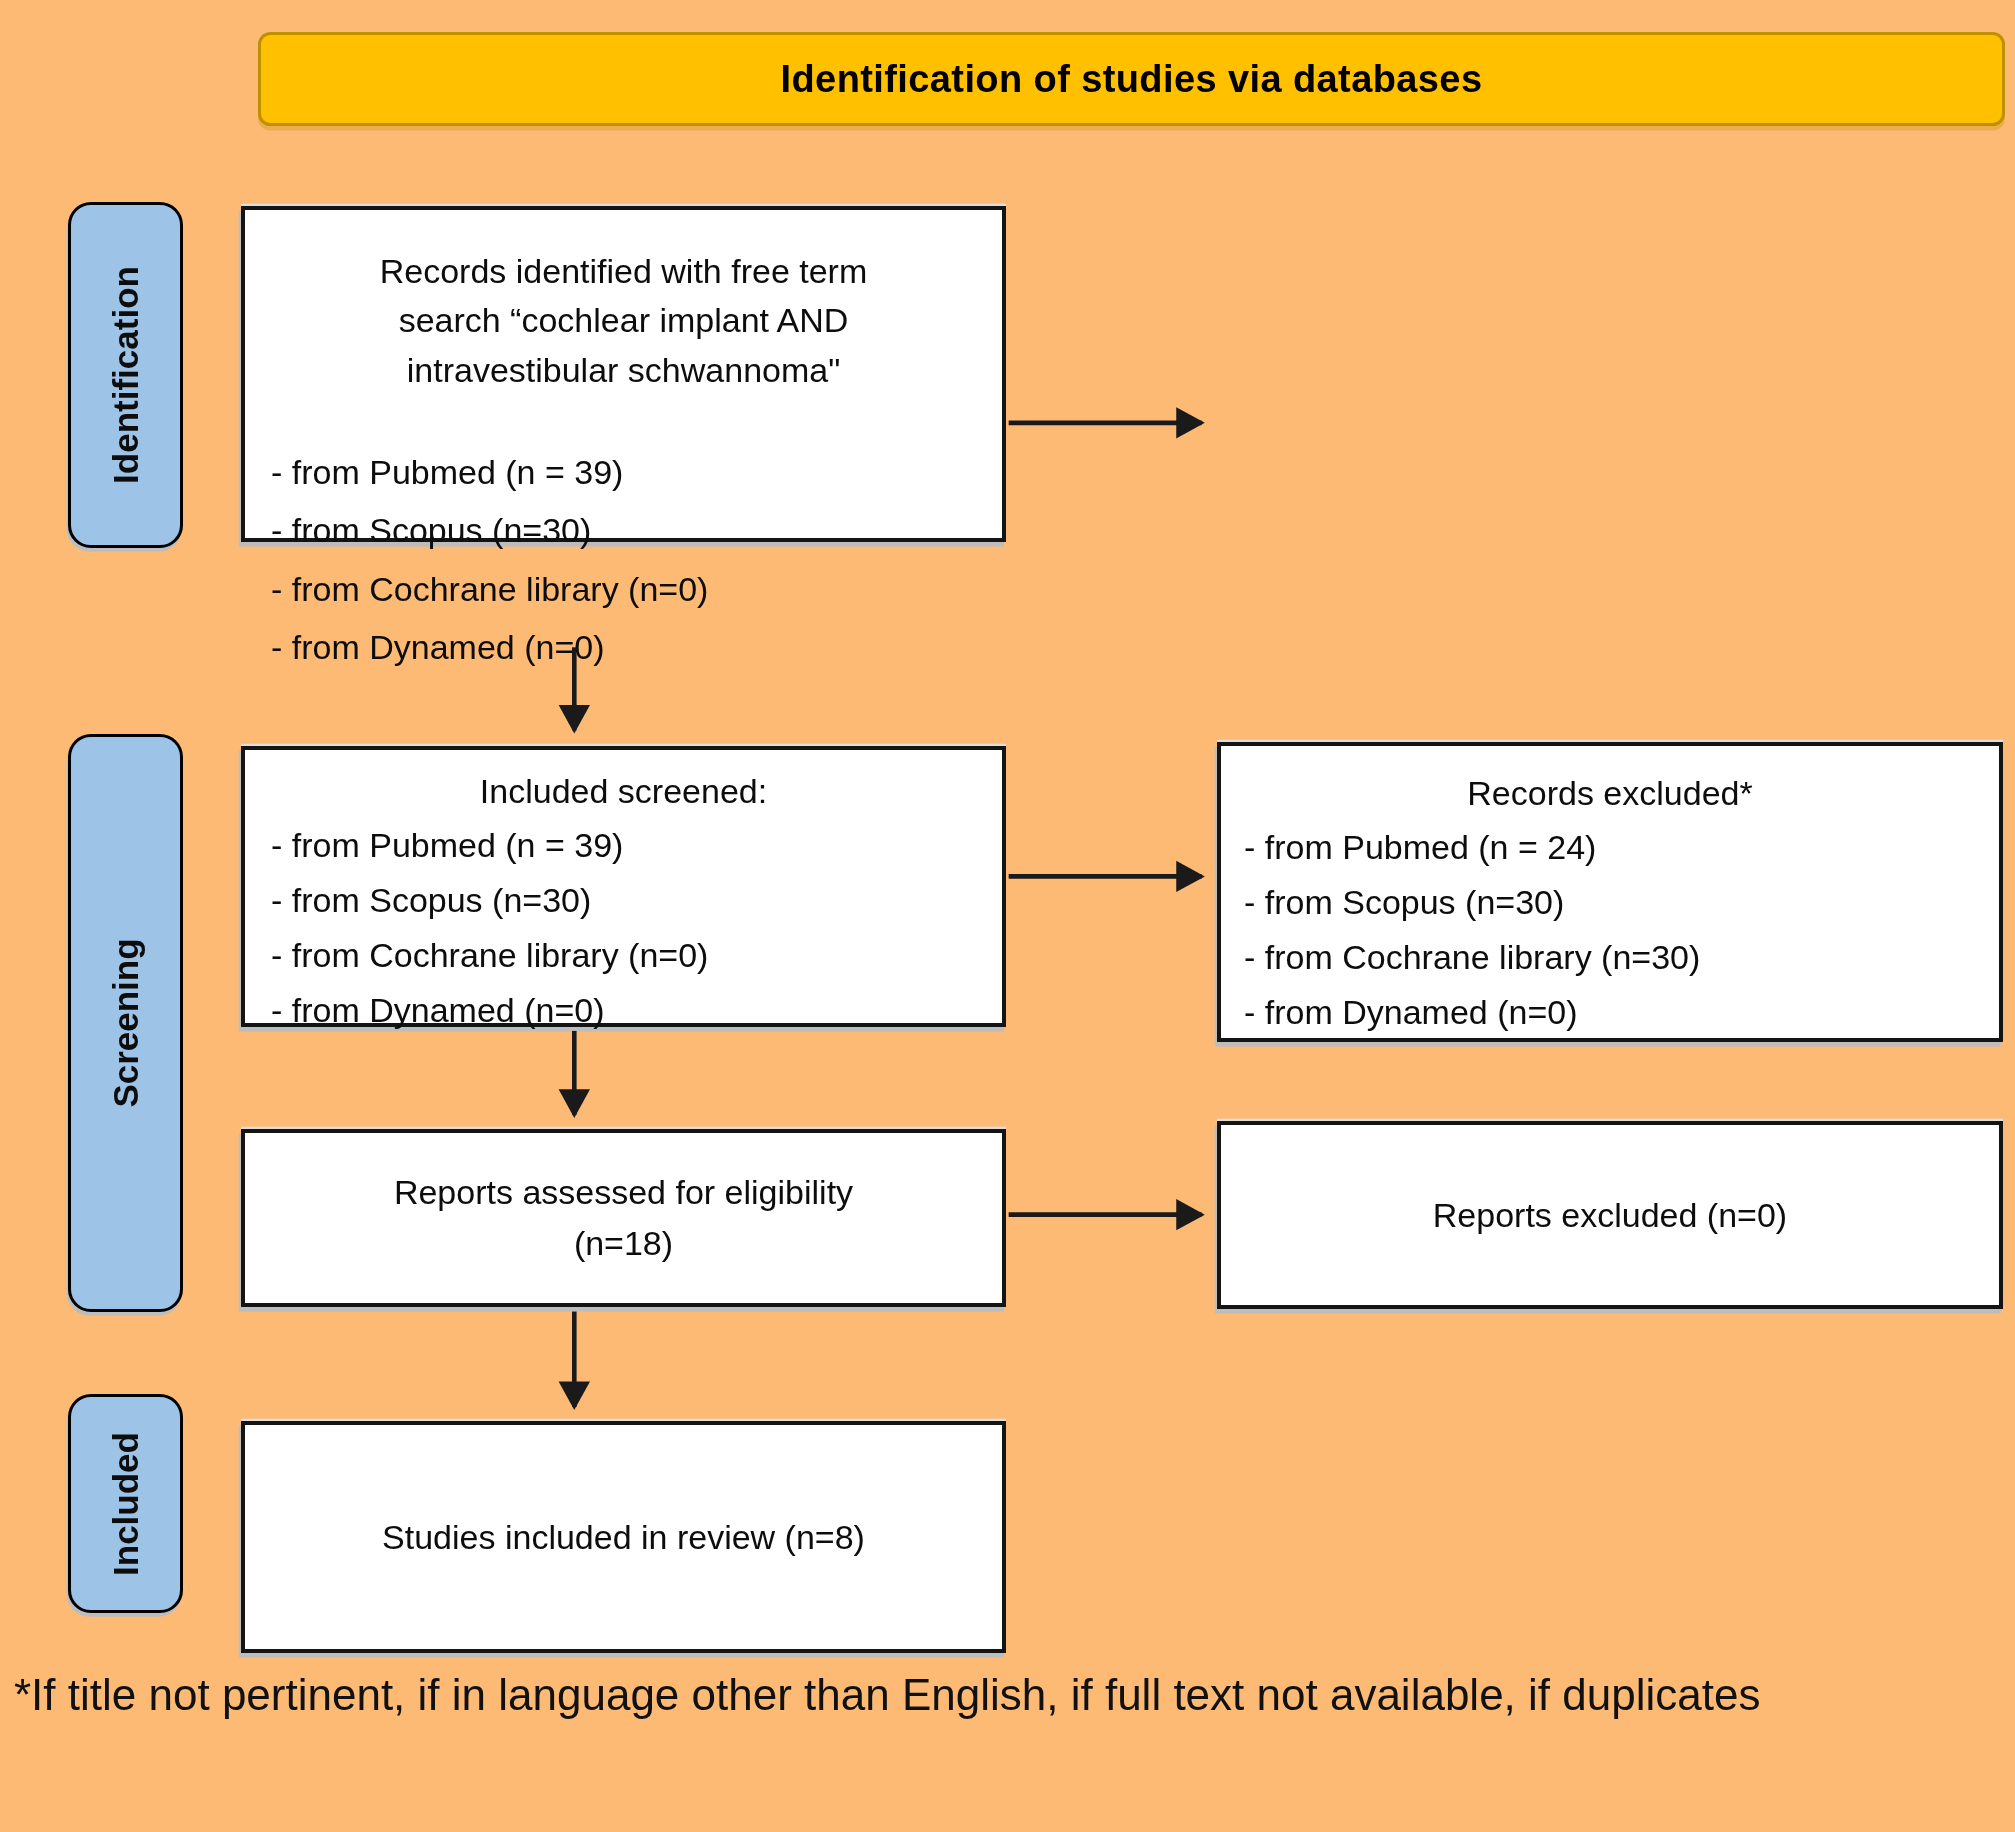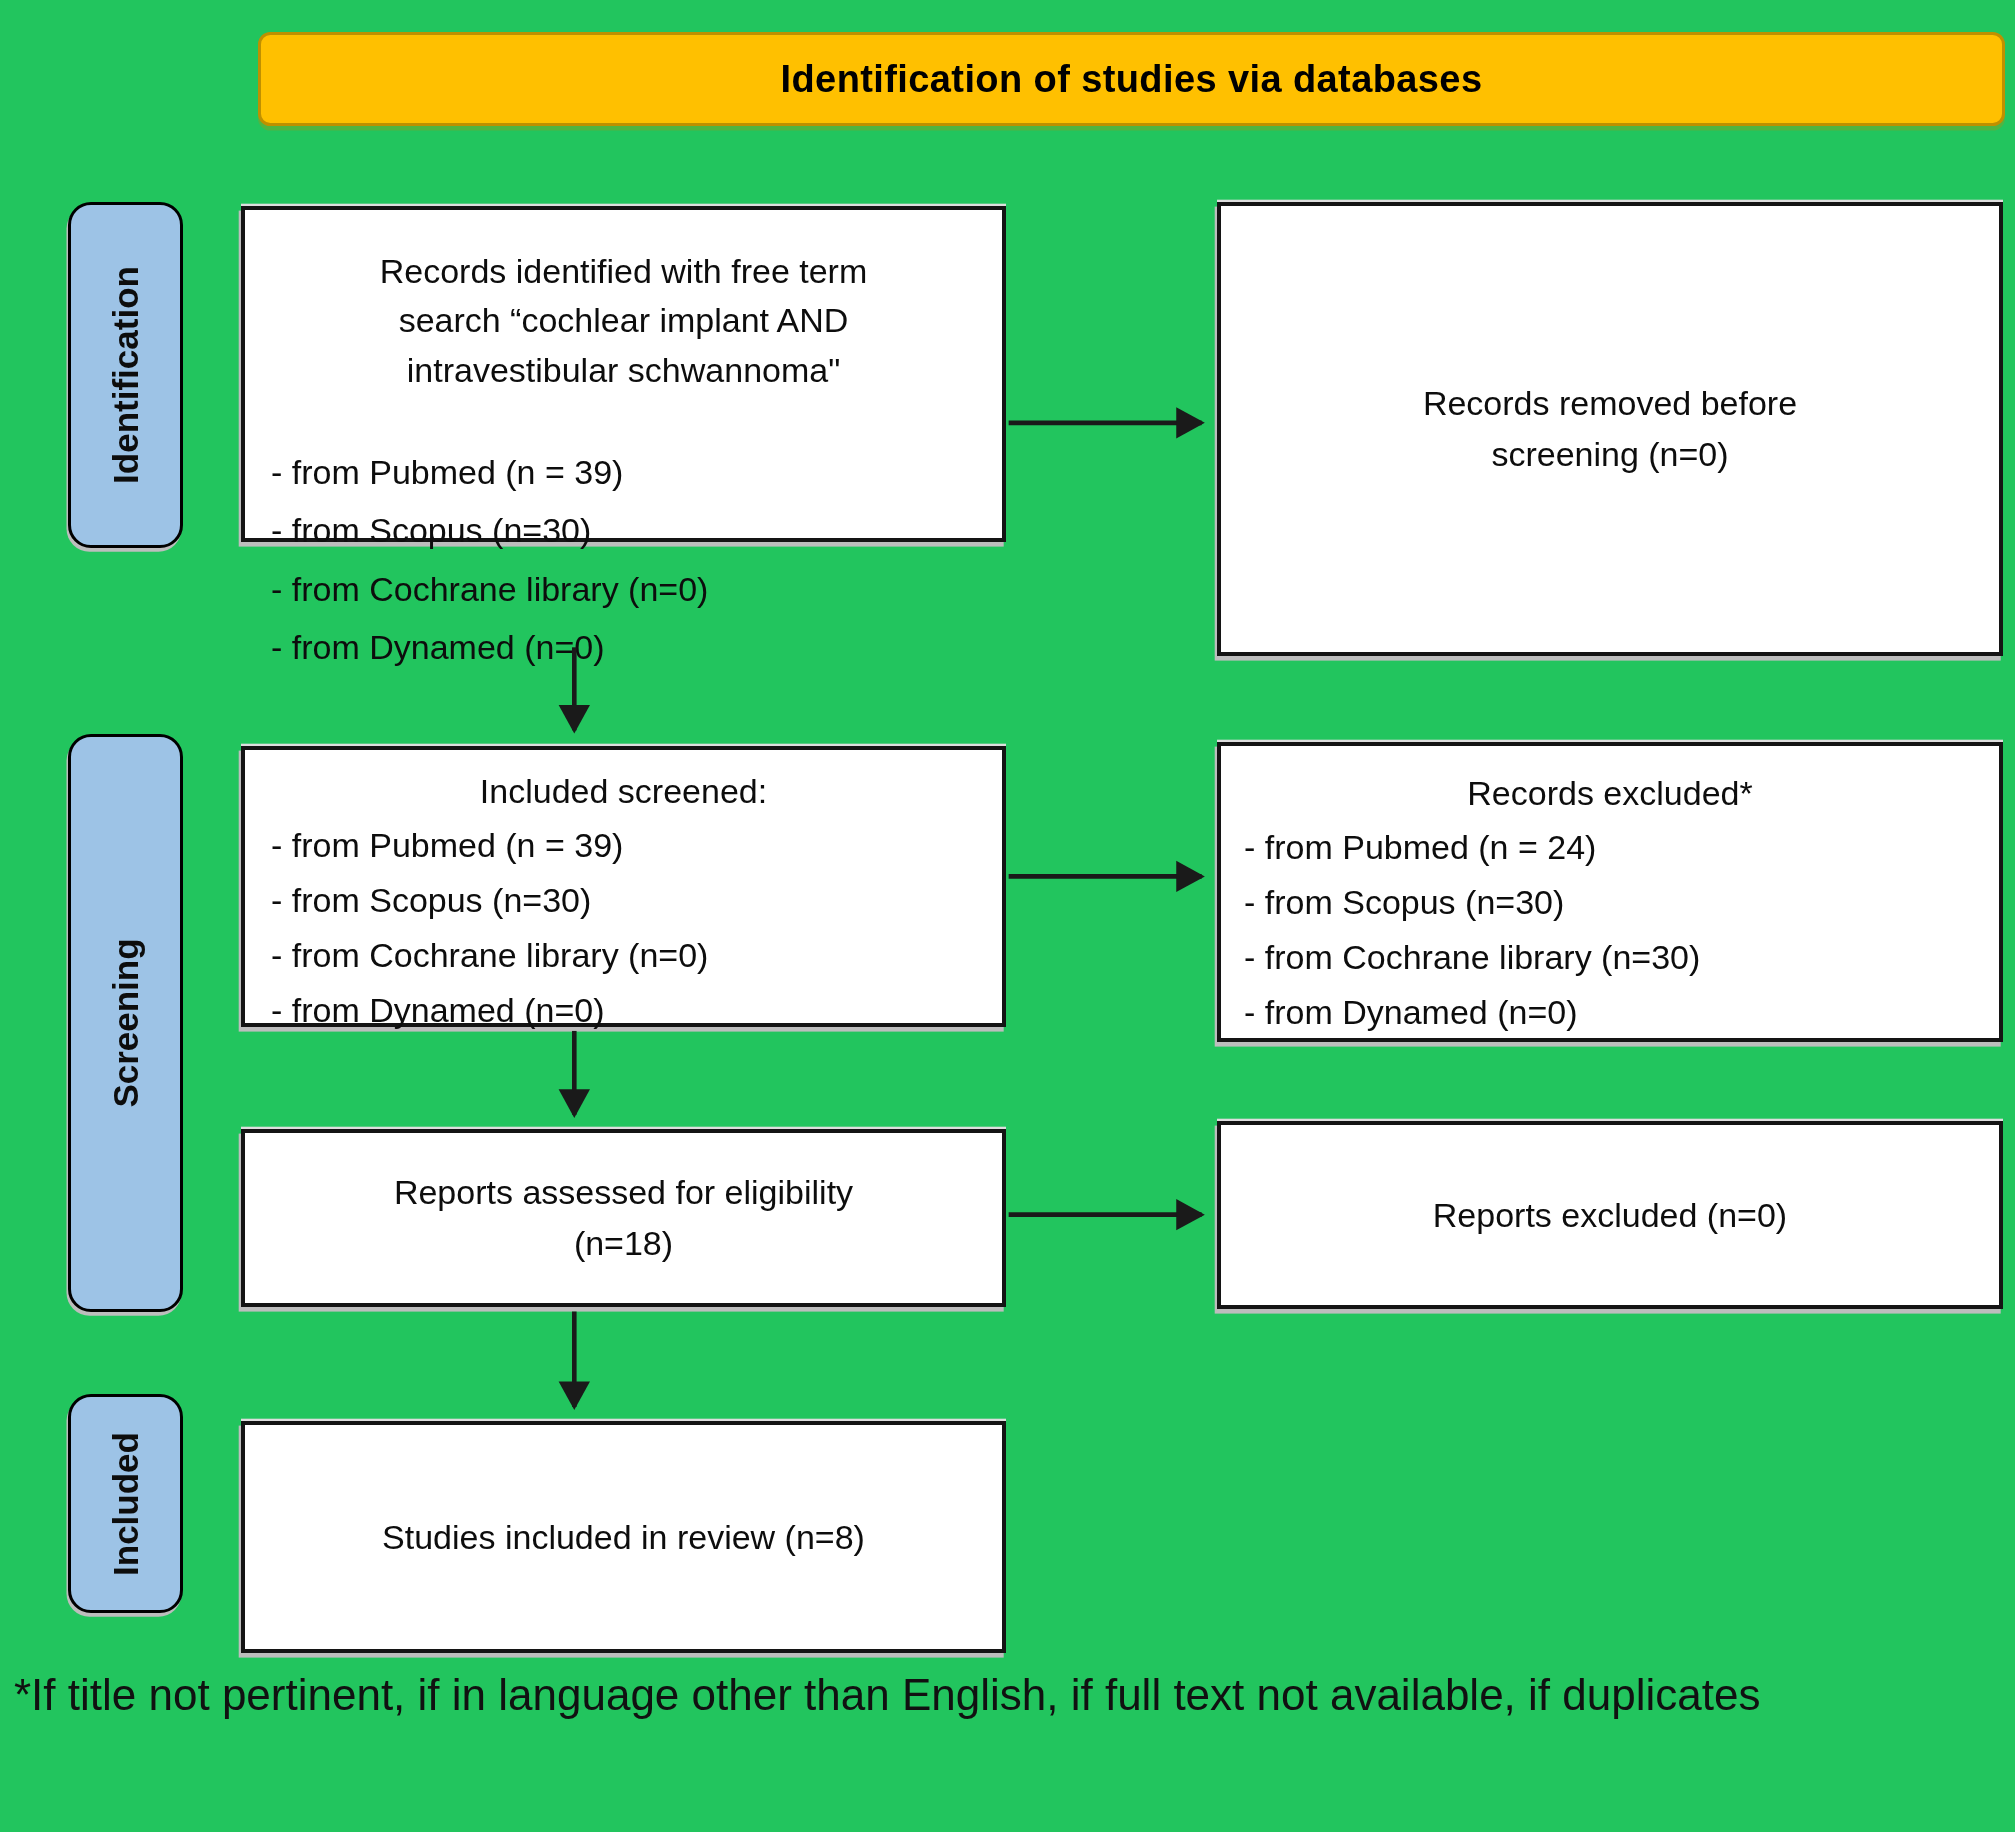--- a/index.html
+++ b/index.html
@@ -3,21 +3,21 @@
 <meta charset="utf-8">
 <style>
   * { margin: 0; padding: 0; box-sizing: border-box; }
   html, body { background: #ffffff; }
   body { font-family: "Liberation Sans", sans-serif; color: #0d0d0d; }
 
   .canvas {
     position: relative;
     width: 2015px;
     height: 1832px;
-    background: #22c55e;
+    background: #fdba74;
     overflow: hidden;
   }
 
   
   .banner {
     position: absolute;
     left: 258px; top: 32px;
     width: 1747px; height: 94px;
     background: #FFC000;
     border: 3.1px solid #BF9000;
@@ -129,23 +129,20 @@
   <div class="box box-left box-identified">
     <div class="flow-title">Records identified with free term search “cochlear implant AND intravestibular schwannoma"</div>
     <div class="flow-list">
       <div class="flow-item">- from Pubmed (n = 39)</div>
       <div class="flow-item">- from Scopus (n=30)</div>
       <div class="flow-item">- from Cochrane library (n=0)</div>
       <div class="flow-item">- from Dynamed (n=0)</div>
     </div>
   </div>
 
-  <div class="box box-right box-removed center-box">
-    <div class="center-text">Records removed before screening (n=0)</div>
-  </div>
 
   <div class="box box-left box-screened">
     <div class="flow-title">Included screened:</div>
     <div class="flow-list">
       <div class="flow-item">- from Pubmed (n = 39)</div>
       <div class="flow-item">- from Scopus (n=30)</div>
       <div class="flow-item">- from Cochrane library (n=0)</div>
       <div class="flow-item">- from Dynamed (n=0)</div>
     </div>
   </div>

